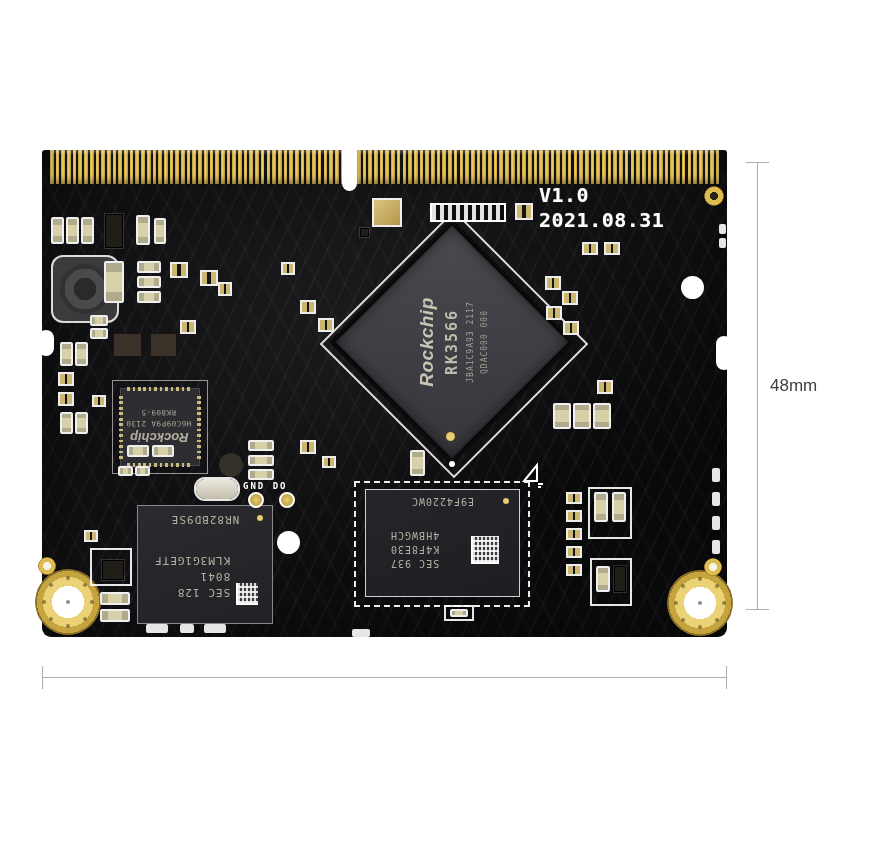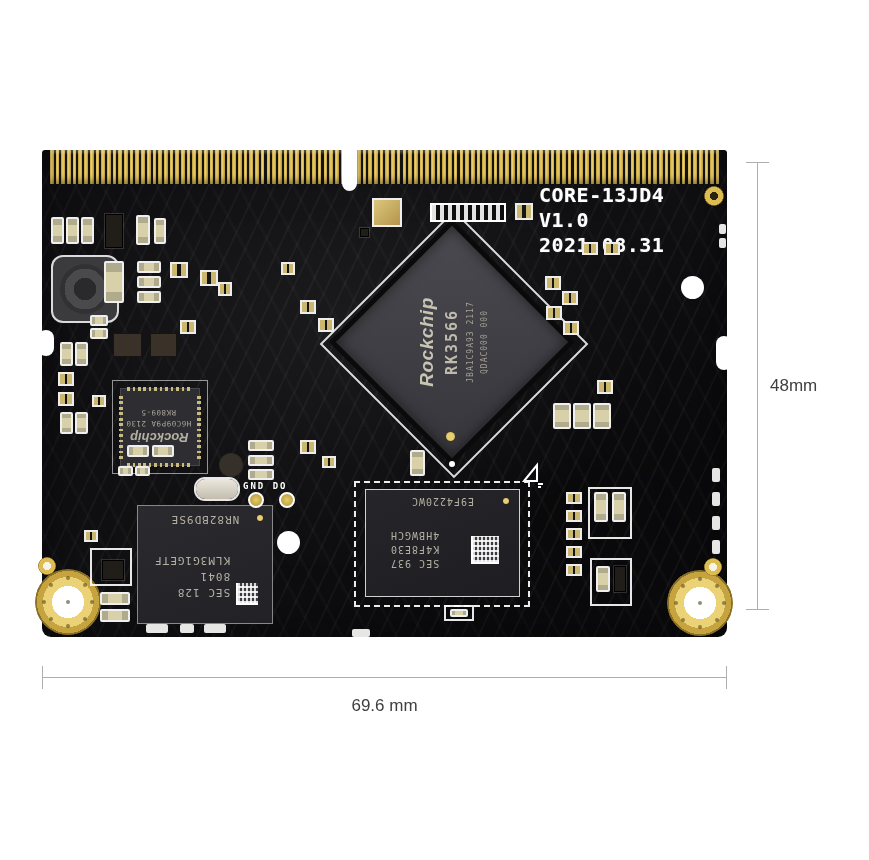--- a/index.html
+++ b/index.html
@@ -115,21 +115,20 @@
 
   <div id="board">
 
     <div id="fingers-left" class="fingers"></div>
     <div id="fingers-right" class="fingers"></div>
     <div id="key-notch"></div>
     <div id="slot-left" class="edge-slot"></div>
     <div id="slot-right" class="edge-slot"></div>
 
     <div id="title-block">
-      <div>CORE-13JD4</div>
       <div>V1.0 2021.08.31</div>
     </div>
 
     <div id="soc-outline"></div>
     <div id="soc-substrate"></div>
     <div id="soc-body"></div>
     <div id="soc-text">
       <span class="soc-brand">Rockchip</span>
       <span class="soc-part">RK3566</span>
       <span class="soc-small">JBA1C9A93 2117</span>
@@ -282,15 +281,14 @@
   </div>
 
   <div class="dim-line" style="left:757px;top:162px;width:1px;height:448px;"></div>
   <div class="dim-line" style="left:746px;top:162px;width:23px;height:1px;"></div>
   <div class="dim-line" style="left:746px;top:609px;width:23px;height:1px;"></div>
   <div class="dim-label" style="left:770px;top:376px;">48mm</div>
 
   <div class="dim-line" style="left:42px;top:677px;width:685px;height:1px;"></div>
   <div class="dim-line" style="left:42px;top:666px;width:1px;height:23px;"></div>
   <div class="dim-line" style="left:726px;top:666px;width:1px;height:23px;"></div>
-  <div class="dim-label" style="left:42px;top:696px;width:685px;text-align:center;">69.6 mm</div>
 
 </div>
 
 </body></html>

